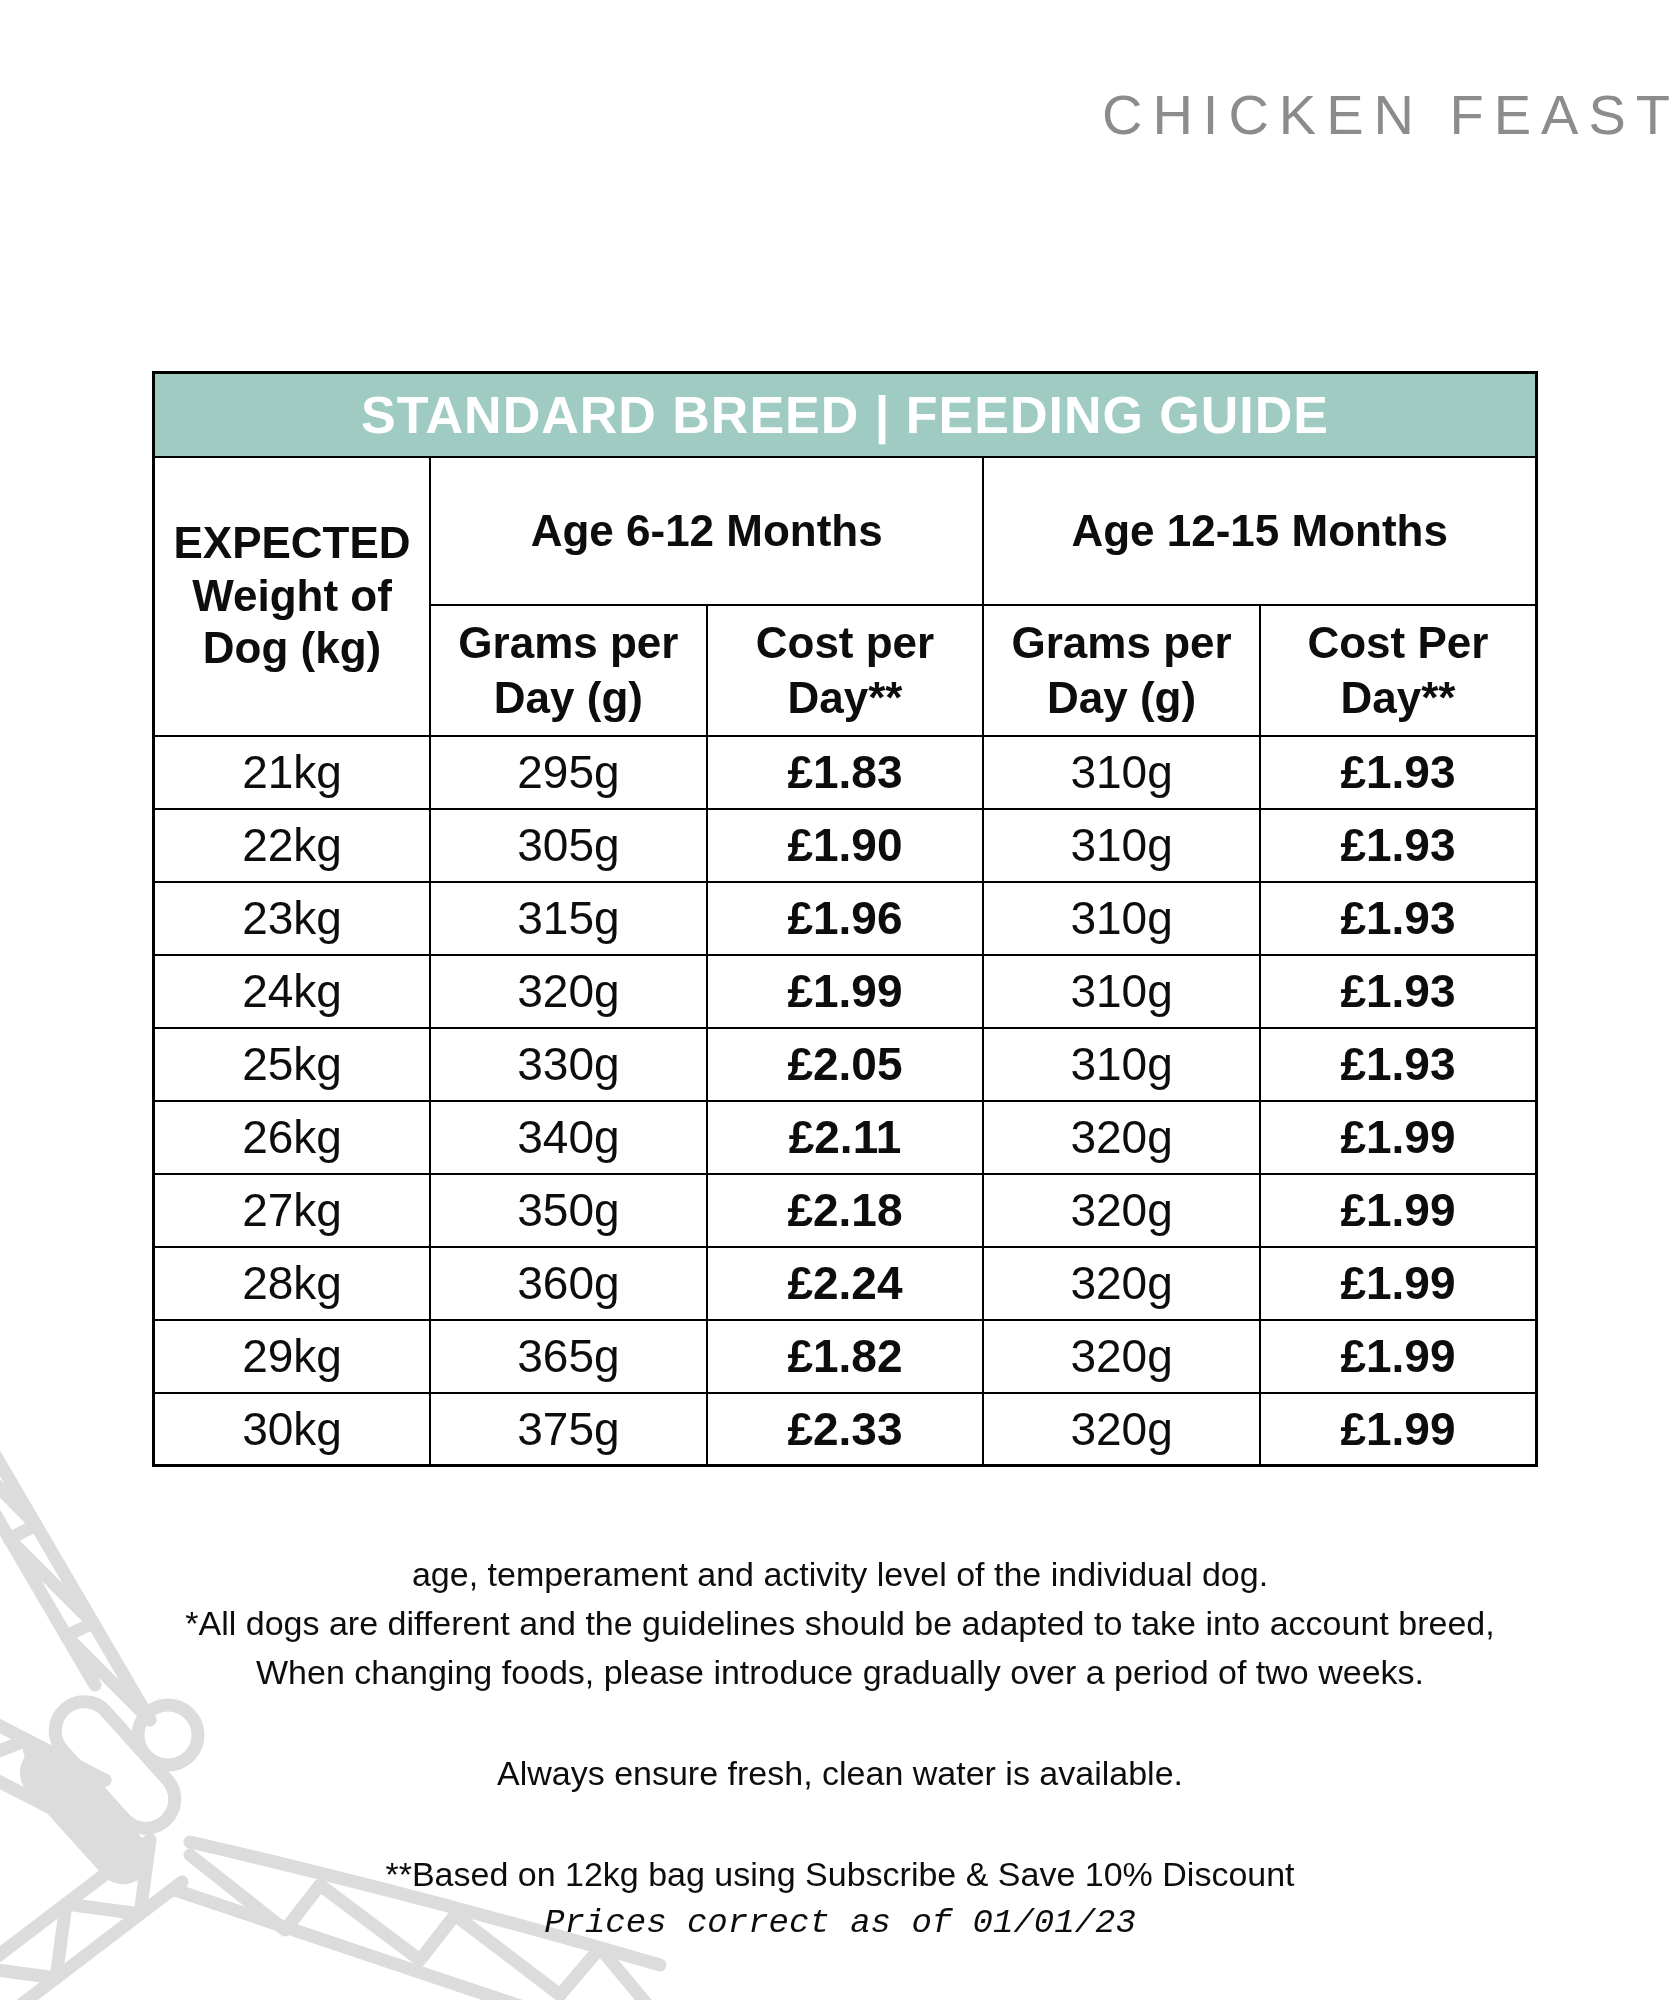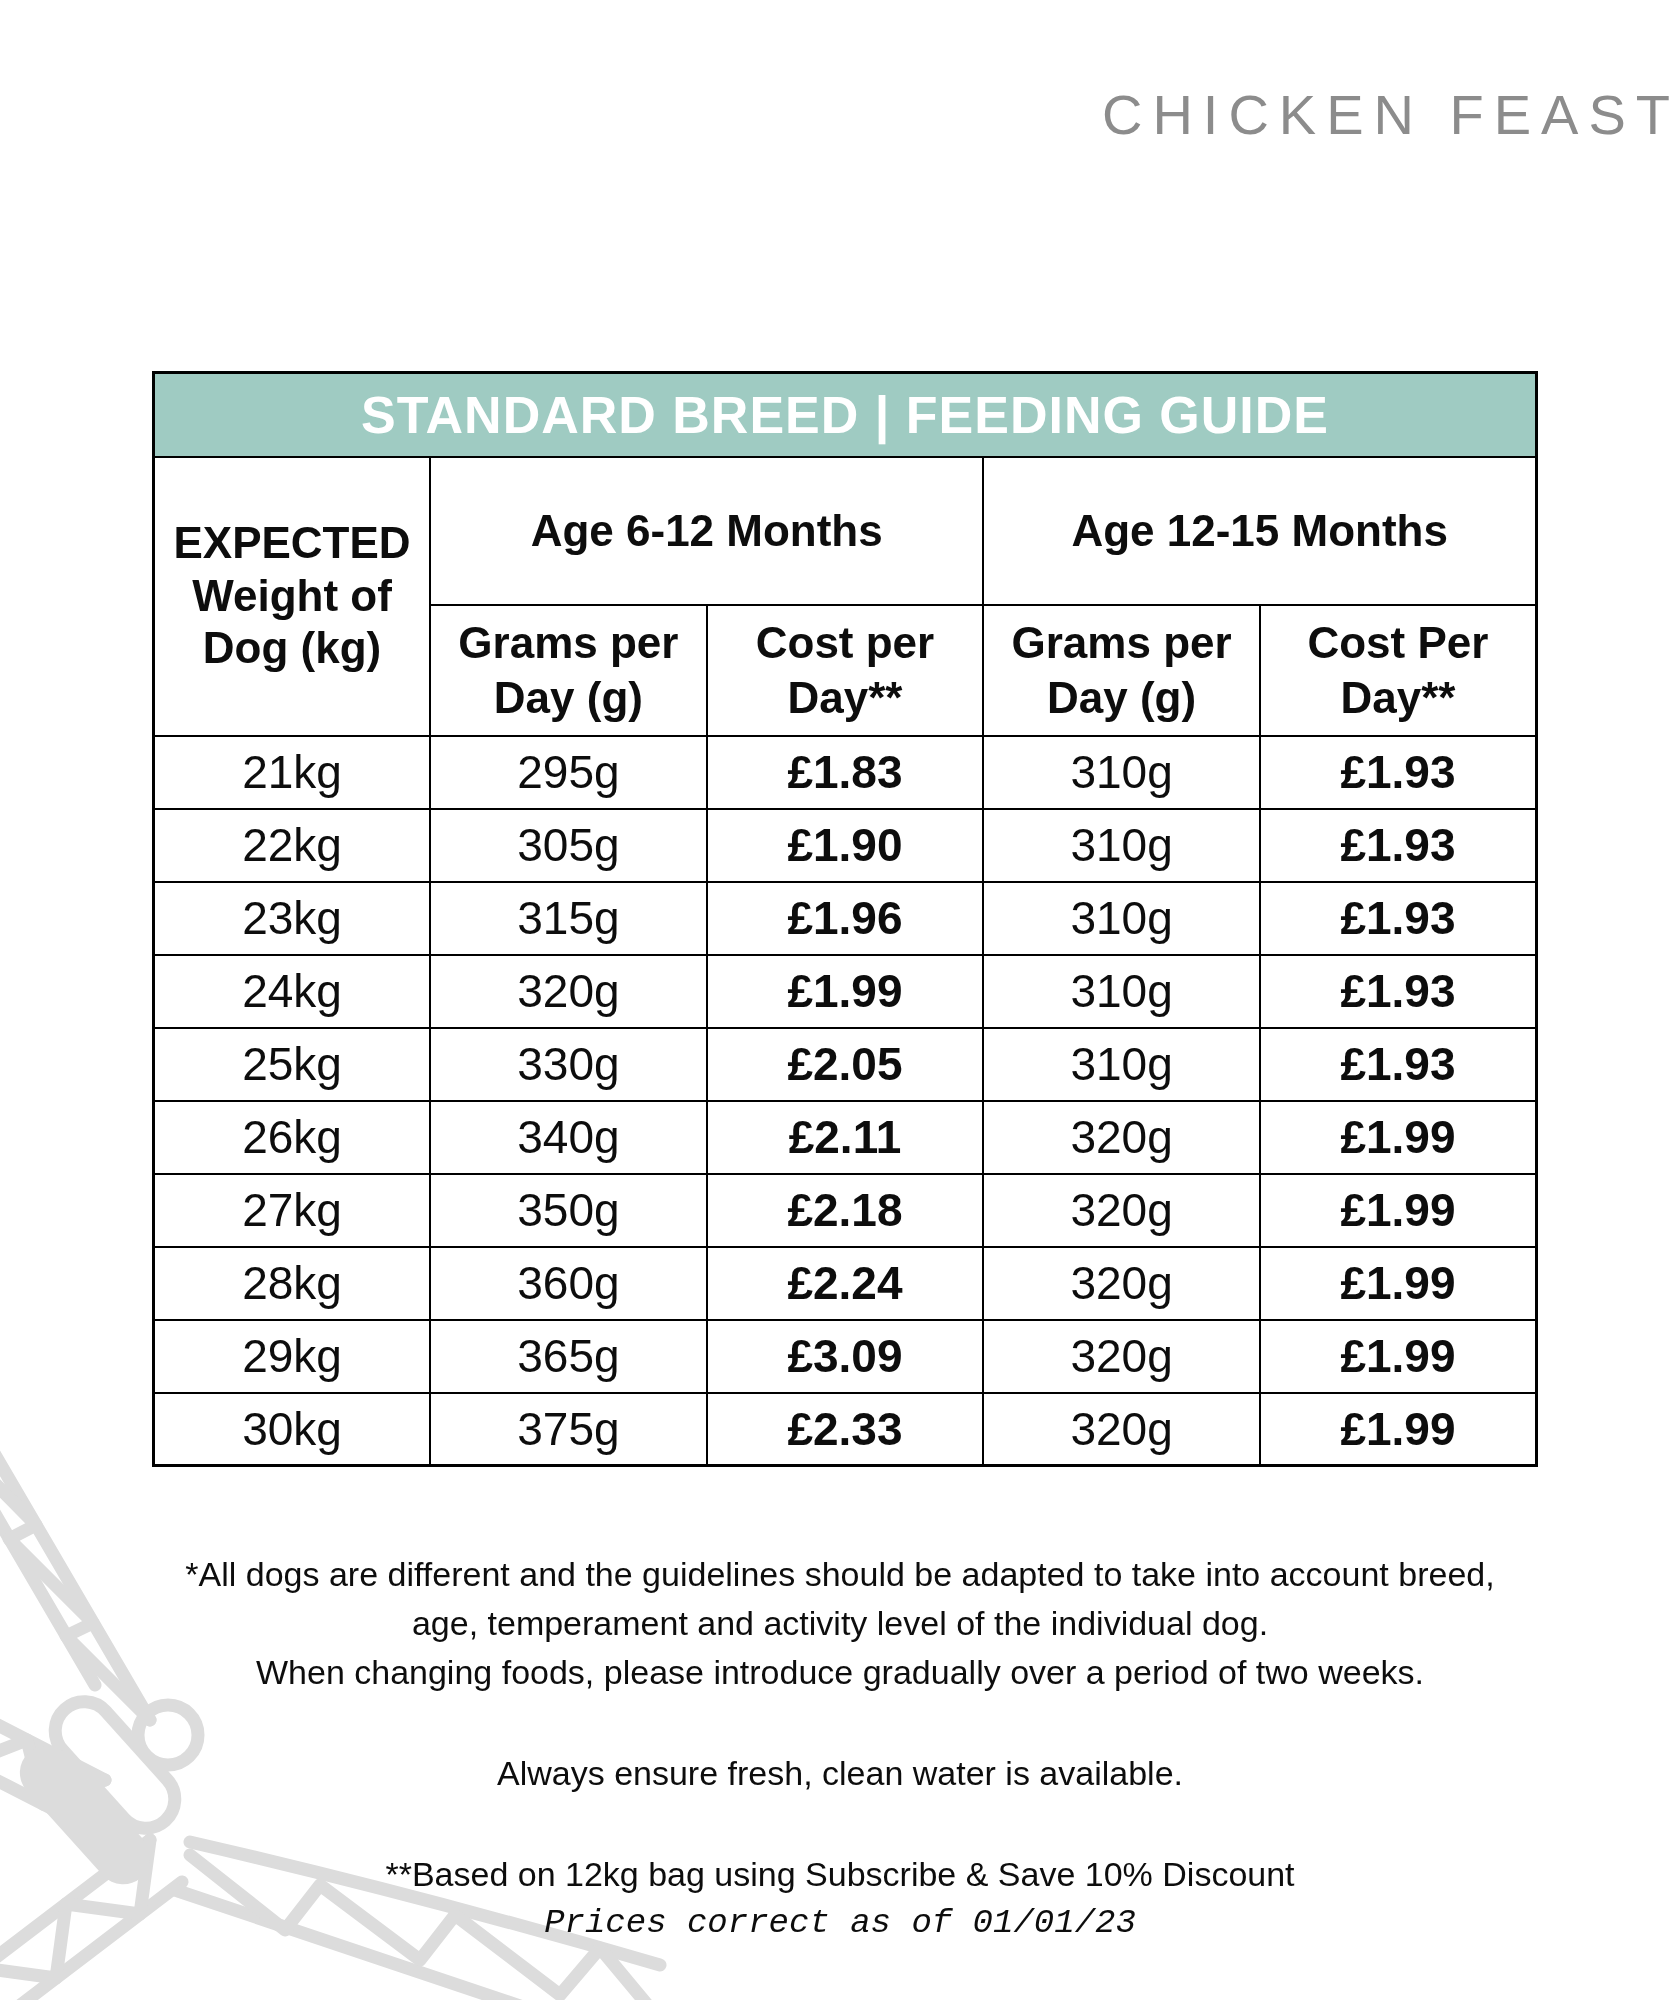--- a/index.html
+++ b/index.html
@@ -162,37 +162,37 @@
       <tr>
         <td class="cell">28kg</td>
         <td class="cell">360g</td>
         <td class="cell cost">£2.24</td>
         <td class="cell">320g</td>
         <td class="cell cost">£1.99</td>
       </tr>
       <tr>
         <td class="cell">29kg</td>
         <td class="cell">365g</td>
-        <td class="cell cost">£3.09</td>
+        <td class="cell cost">£1.82</td>
         <td class="cell">320g</td>
         <td class="cell cost">£1.99</td>
       </tr>
       <tr>
         <td class="cell">30kg</td>
         <td class="cell">375g</td>
         <td class="cell cost">£2.33</td>
         <td class="cell">320g</td>
         <td class="cell cost">£1.99</td>
       </tr>
     </tbody>
       </table>
 
     <div class="notes">
+      <div>age, temperament and activity level of the individual dog.</div>
       <div>*All dogs are different and the guidelines should be adapted to take into account breed,</div>
-      <div>age, temperament and activity level of the individual dog.</div>
       <div>When changing foods, please introduce gradually over a period of two weeks.</div>
       <div class="gap">Always ensure fresh, clean water is available.</div>
       <div class="gap">**Based on 12kg bag using Subscribe &amp; Save 10% Discount</div>
       <div class="italic">Prices correct as of 01/01/23</div>
     </div>
 
   </div>
 </div>
 
 </body></html>

